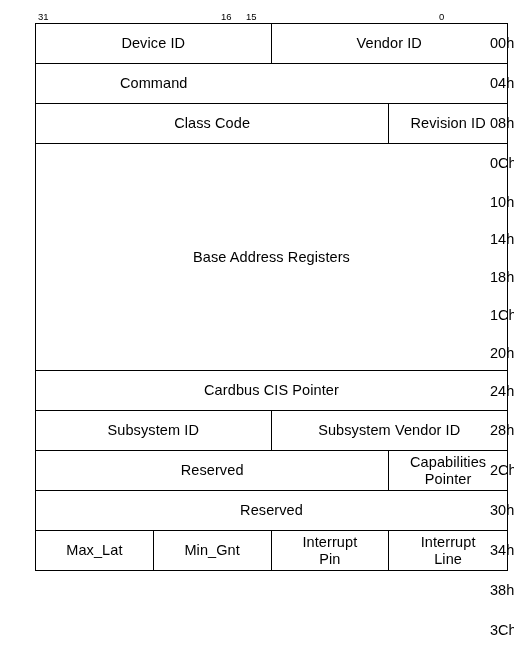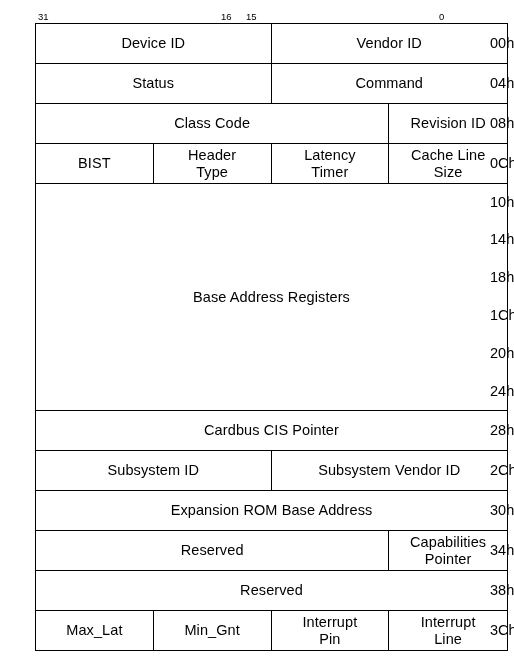--- a/index.html
+++ b/index.html
@@ -122,55 +122,42 @@
   </div>
 
   <div class="table">
 
     <div class="row h-std">
       <div class="cell w-half">Device ID</div>
       <div class="cell w-half">Vendor ID</div>
     </div>
 
     <div class="row h-std">
-      <div class="cell w-half">Status</div>
       <div class="cell w-half">Command</div>
     </div>
 
     <div class="row h-std">
       <div class="cell w-three4">Class Code</div>
       <div class="cell w-quarter">Revision ID</div>
     </div>
 
-    <div class="row h-std">
-      <div class="cell w-quarter">BIST</div>
-      <div class="cell w-quarter two-line">Header
-Type</div>
-      <div class="cell w-quarter two-line">Latency
-Timer</div>
-      <div class="cell w-quarter two-line">Cache Line
-Size</div>
-    </div>
 
     <div class="row h-bar">
       <div class="cell w-full">Base Address Registers</div>
     </div>
 
     <div class="row h-std">
       <div class="cell w-full">Cardbus CIS Pointer</div>
     </div>
 
     <div class="row h-std">
       <div class="cell w-half">Subsystem ID</div>
       <div class="cell w-half">Subsystem Vendor ID</div>
     </div>
 
-    <div class="row h-std">
-      <div class="cell w-full">Expansion ROM Base Address</div>
-    </div>
 
     <div class="row h-std">
       <div class="cell w-three4">Reserved</div>
       <div class="cell w-quarter two-line">Capabilities
 Pointer</div>
     </div>
 
     <div class="row h-std">
       <div class="cell w-full">Reserved</div>
     </div>

